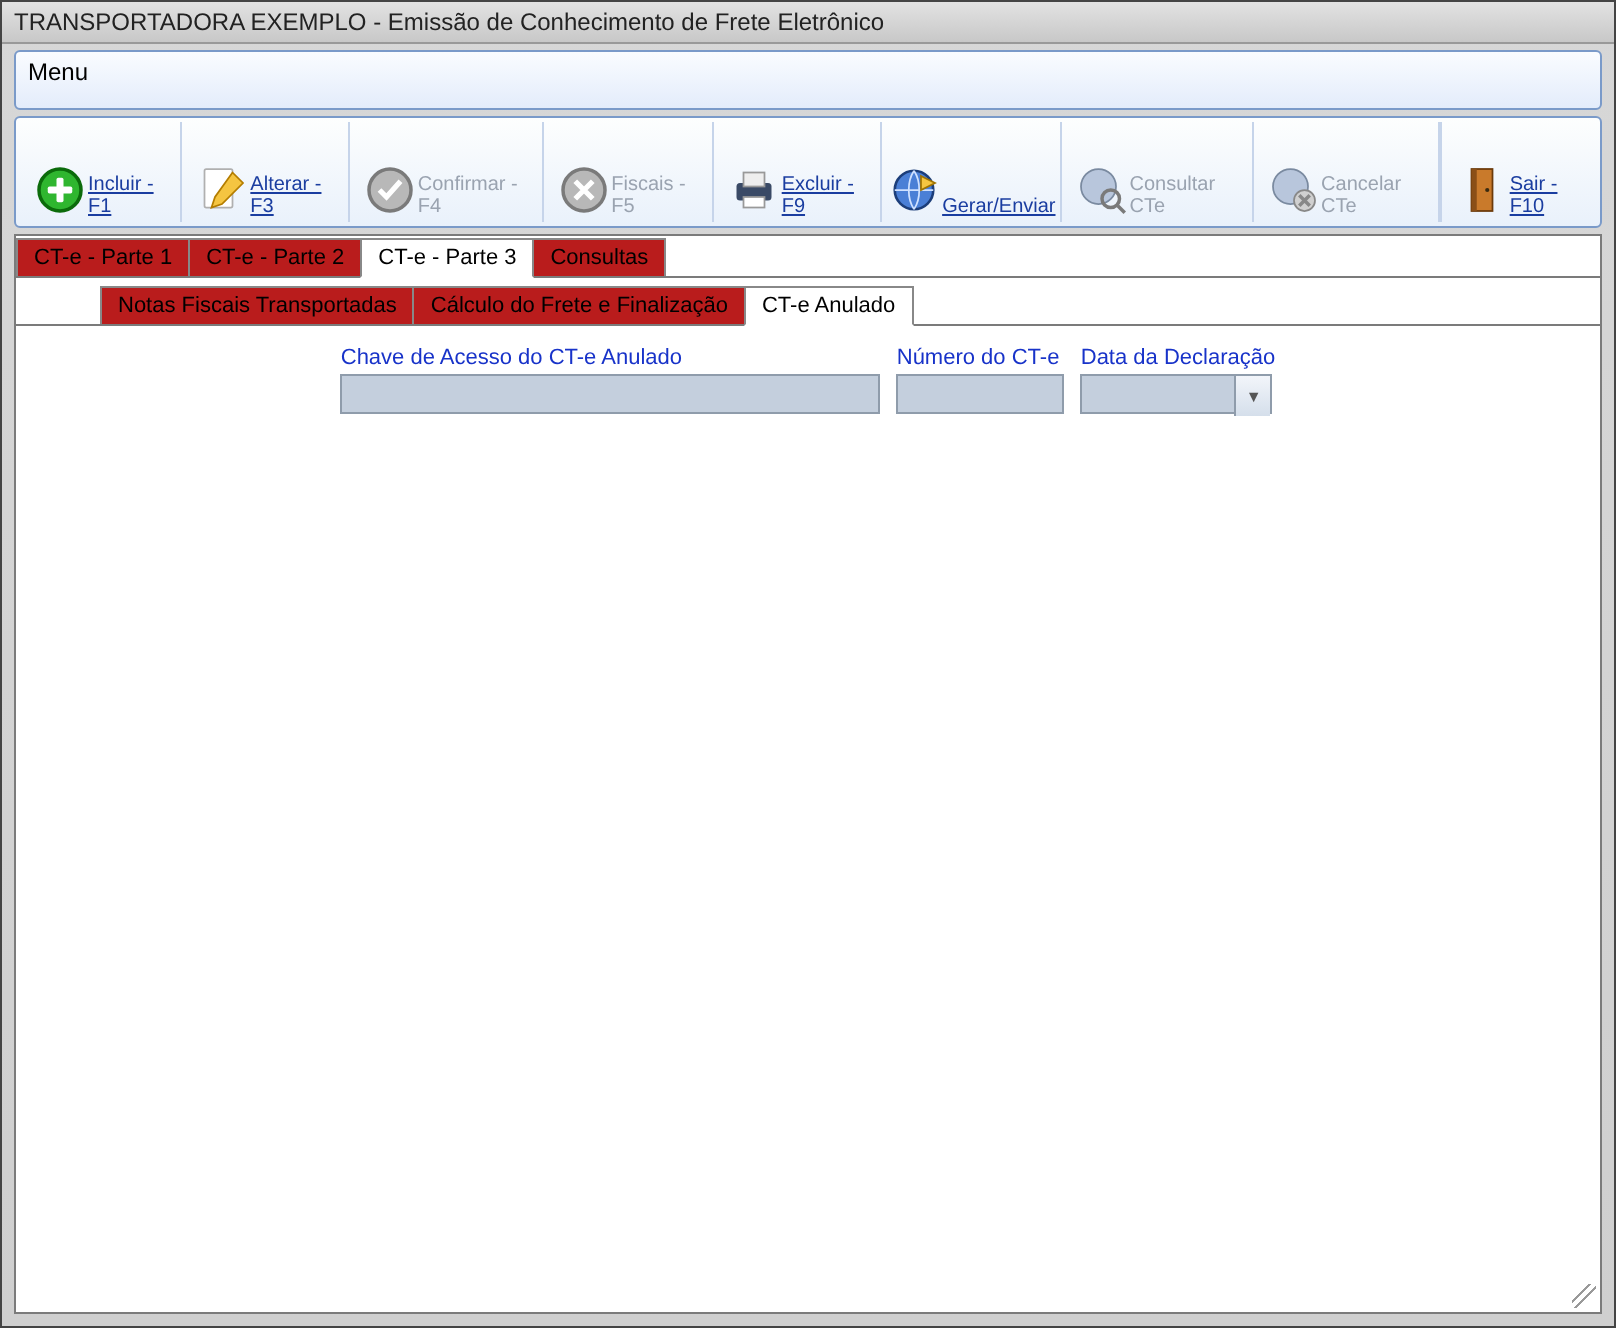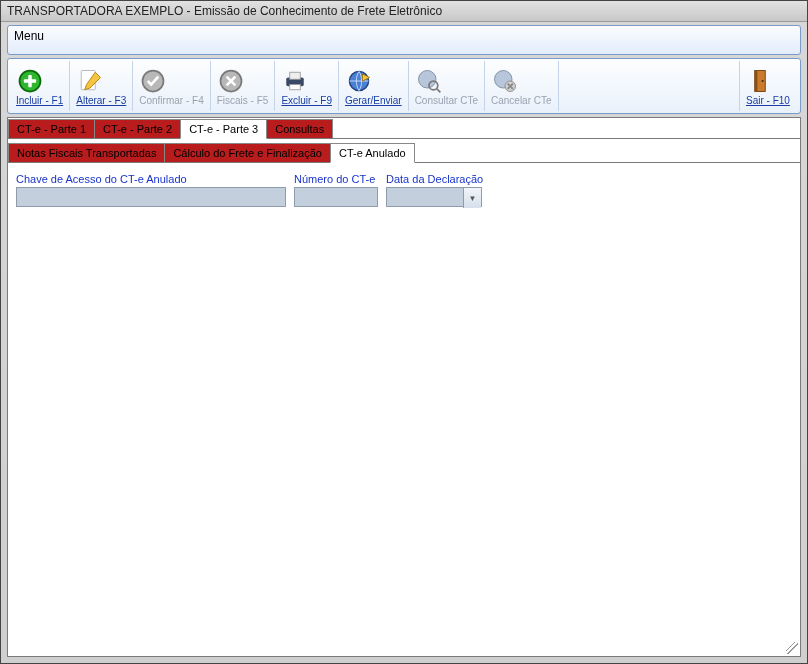--- a/index.html
+++ b/index.html
@@ -42,22 +42,22 @@
     margin: 3px 6px 0 6px;
     background: linear-gradient(#fdfefe, #e9f1fb);
     border: 1px solid #7a9ac9;
     border-radius: 3px;
     display: flex;
     align-items: stretch;
     padding: 2px;
   }
   .tool-btn {
     display: flex;
-    flex-direction: column;
-    align-items: flex-start;
+    flex-direction: row;
+    align-items: flex-end;
     justify-content: center;
     padding: 2px 6px;
     min-width: 58px;
     border-right: 1px solid #c6d4ea;
     font-size: 10px;
     color: #1a3da0;
     text-decoration: underline;
     cursor: pointer;
   }
   .tool-btn.disabled { color: #9aa3b0; text-decoration: none; cursor: default;}
@@ -97,31 +97,32 @@
   }
   .subtabs-row {
     margin: 0 6px;
     background: #fff;
     border: 1px solid #7b7b7b;
     border-top: none;
     display: flex;
     height: 24px;
     align-items: flex-end;
     padding-top: 2px;
+    padding-left: 42px;
   }
   .content-area {
     flex: 1;
     margin: 0 6px 6px 6px;
     background: #fff;
     border: 1px solid #7b7b7b;
     border-top: none;
     padding: 10px 8px;
     position: relative;
   }
-  .field-row { display: flex; gap: 8px; }
+  .field-row { display: flex; gap: 8px; justify-content: center; }
   .field-group { display: flex; flex-direction: column; }
   .field-label { color: #1833c9; font-size: 11px; margin-bottom: 2px; }
   .input-disabled {
     background: #c4cfdd;
     border: 1px solid #8f9cab;
     height: 20px;
   }
   .chave { width: 270px; }
   .numero { width: 84px; }
   .data-sel { width: 96px; display:flex; }

